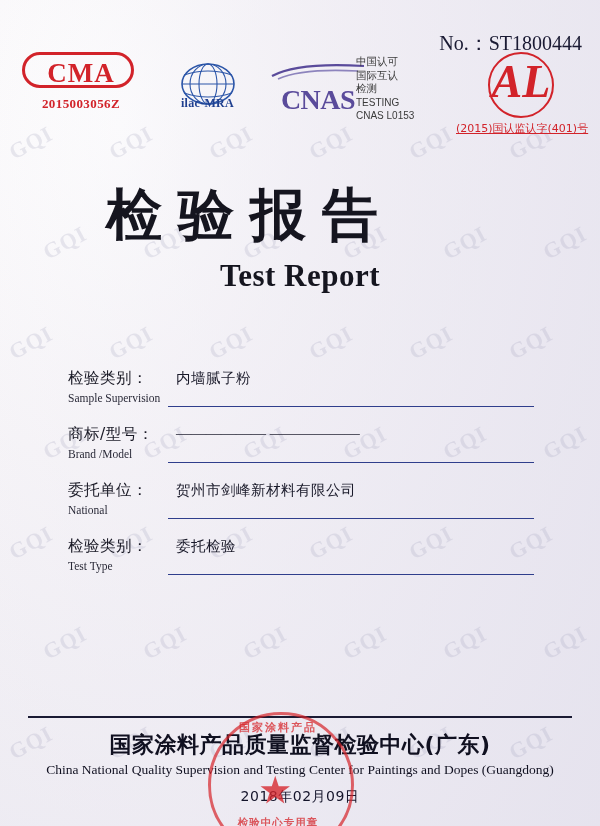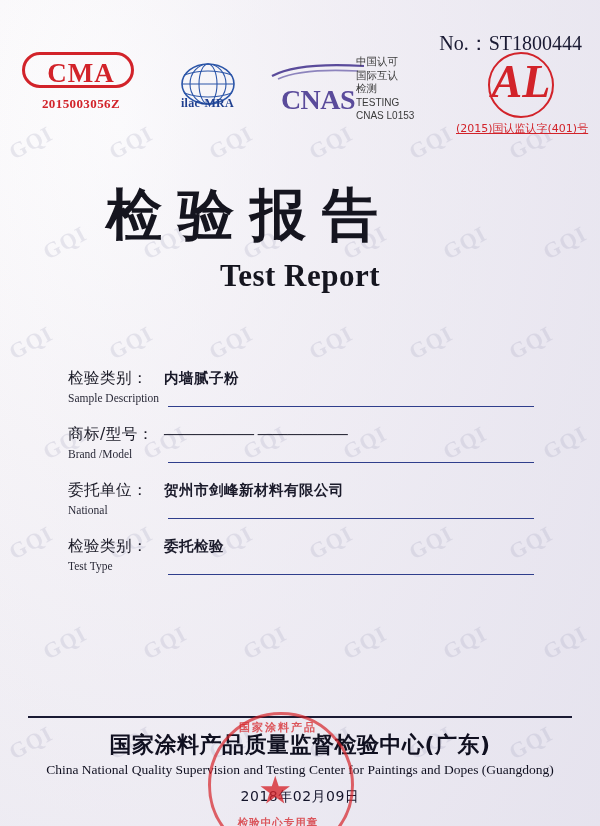--- a/index.html
+++ b/index.html
@@ -226,28 +226,27 @@
   .field-label .en {
     display: block;
     margin-top: 3px;
     font-family: "Liberation Serif", serif;
     font-size: 11.5px;
     color: #2a2a38;
     white-space: nowrap;
   }
   .field-value {
     position: absolute;
-    left: 96px;
+    left: 108px;
     top: 1px;
     font-family: "DejaVu Sans", sans-serif;
     font-size: 14.5px;
     color: #1a1a2a;
     letter-spacing: 0.5px;
     white-space: nowrap;
-    font-weight: bold;
   }
   .field-value.dashes {
     font-family: "Liberation Serif", serif;
     letter-spacing: 0px;
     font-size: 15px;
   }
   .field-rule {
     position: absolute;
     left: 100px;
     top: 38px;
@@ -446,21 +445,21 @@
     </div>
   </div>
 
   <div id="title-cn">检验报告</div>
   <div id="title-en">Test Report</div>
 
   <div id="fields">
       <div class="field-row">
         <div class="field-label">
           <span class="cn">检验类别：</span>
-          <span class="en">Sample Description</span>
+          <span class="en">Sample Supervision</span>
         </div>
         <div class="field-value">内墙腻子粉</div>
         <div class="field-rule"></div>
       </div>
       <div class="field-row">
         <div class="field-label">
           <span class="cn">商标/型号：</span>
           <span class="en">Brand /Model</span>
         </div>
         <div class="field-value dashes">——————        ——————</div>

